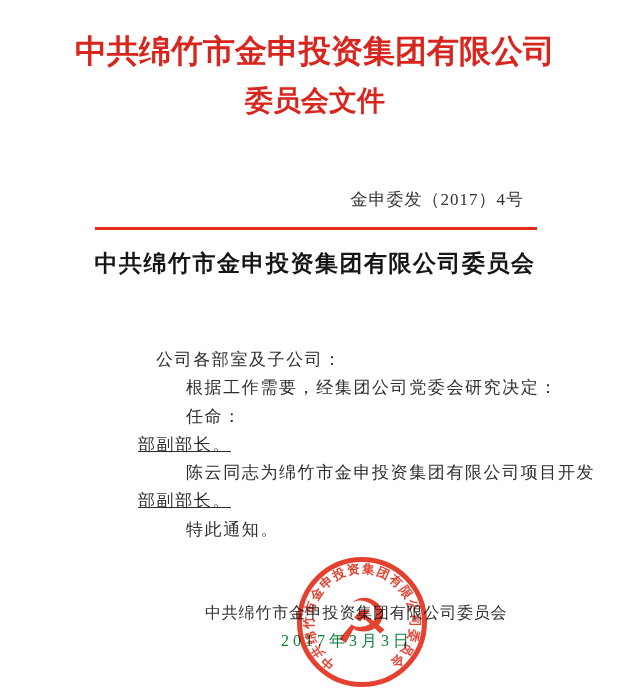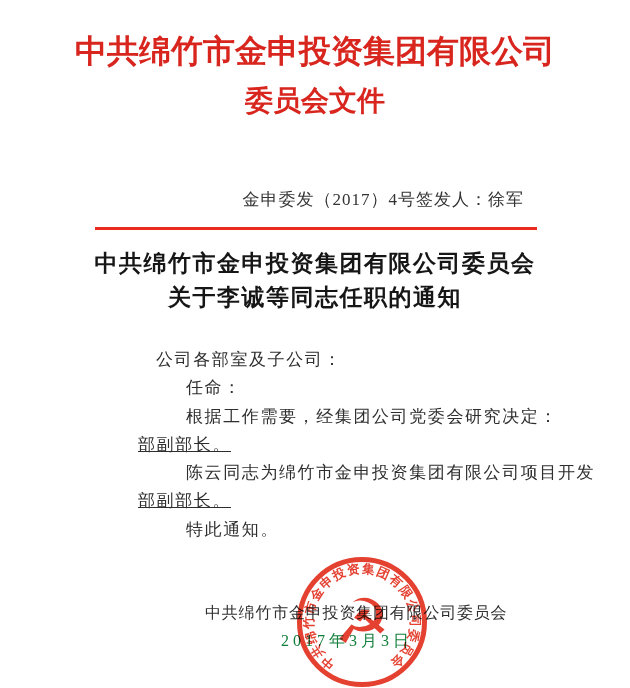--- a/index.html
+++ b/index.html
@@ -102,34 +102,32 @@
 
 <div class="page">
 
   <div class="letterhead">
     <div class="lh-line1">中共绵竹市金申投资集团有限公司</div>
     <div class="lh-line2">委员会文件</div>
   </div>
 
   <div class="doc-info">
     <span>金申委发（2017）4号</span>
-    <span>签发人：徐军</span>
   </div>
 
   <div class="red-divider"></div>
 
   <div class="doc-title">
     <div>中共绵竹市金申投资集团有限公司委员会</div>
-    <div>关于李诚等同志任职的通知</div>
   </div>
 
   <div class="body-text">
     <div class="body-line ind-1">公司各部室及子公司：</div>
+    <div class="body-line ind-2">根据工作需要，经集团公司党委会研究决定：</div>
     <div class="body-line ind-2">任命：</div>
-    <div class="body-line ind-2">根据工作需要，经集团公司党委会研究决定：</div>
     <div class="body-line ind-0">部副部长。</div>
     <div class="body-line ind-2">陈云同志为绵竹市金申投资集团有限公司项目开发</div>
     <div class="body-line ind-0">部副部长。</div>
     <div class="body-line ind-2">特此通知。</div>
   </div>
 
   <div class="signature-line">中共绵竹市金申投资集团有限公司委员会</div>
   <div class="date-line">2017年3月3日</div>
 
   <div class="seal">

